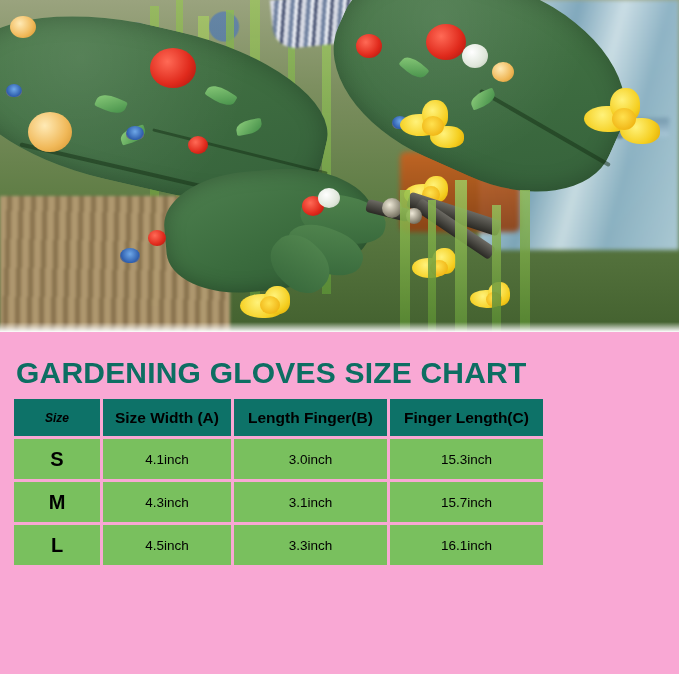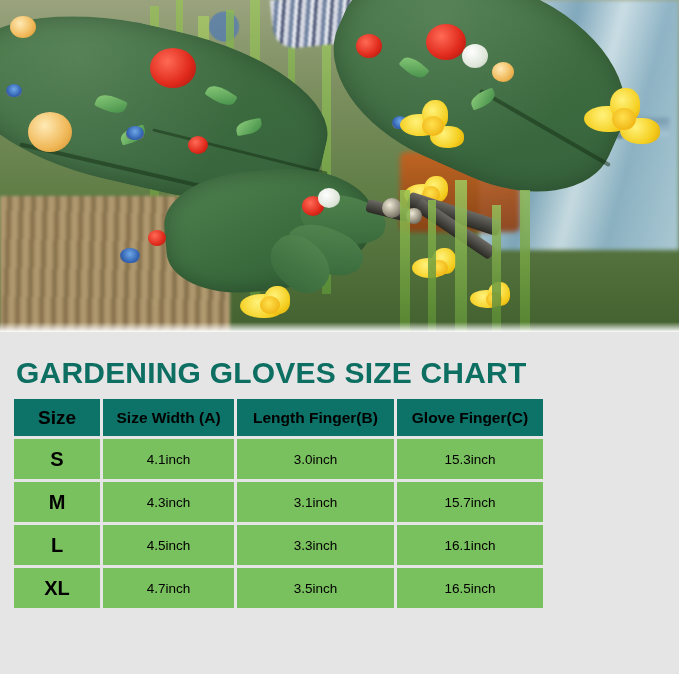--- a/index.html
+++ b/index.html
@@ -114,29 +114,29 @@
   
   .shear{position:absolute;}
   .blade{position:absolute;background:linear-gradient(180deg,#6c6a63,#2a2924);border-radius:4px;}
   .pivot{position:absolute;width:20px;height:20px;border-radius:50%;
     background:radial-gradient(circle at 38% 34%,#efe9d8,#8d8877 60%,#4a463c);}
 
   .photo-fade{position:absolute;left:0;bottom:0;width:100%;height:10px;
     background:linear-gradient(180deg,rgba(255,255,255,0),#fff);}
 
   
-  .chart{position:absolute;left:0;top:332px;width:679px;height:342px;background:#e5e5e5;}
+  .chart{position:absolute;left:0;top:332px;width:679px;height:342px;background:#f9a8d4;}
   .title{position:absolute;left:16px;top:24px;font-size:30px;font-weight:bold;
          color:#0d6e62;letter-spacing:.2px;white-space:nowrap;}
 
   table.size{position:absolute;left:11px;top:64px;width:535px;
              border-collapse:separate;border-spacing:3px;}
   table.size th{background:#0d7268;color:#000;font-size:15.5px;font-weight:bold;
                 height:35px;text-align:center;}
-  table.size th.size-col{width:84px;font-size:19px;}
+  table.size th.size-col{width:84px;font-size:12px;font-style:italic;}
   table.size td{background:#79c05e;color:#000;font-size:13.5px;height:38px;text-align:center;}
   table.size td.sz{font-size:20px;font-weight:bold;width:84px;}
 </style>
 </head>
 <body>
 
 <div class="page">
 
   <div class="photo">
     <div class="ph-layer bg-garden"></div>
@@ -234,21 +234,21 @@
   <div class="chart">
 
     <div class="title">GARDENING GLOVES SIZE CHART</div>
 
     <table class="size">
       <thead>
         <tr>
           <th class="size-col">Size</th>
           <th>Size Width (A)</th>
           <th>Length Finger(B)</th>
-          <th>Glove Finger(C)</th>
+          <th>Finger Length(C)</th>
         </tr>
       </thead>
       <tbody>
         <tr>
           <td class="sz">S</td>
           <td>4.1inch</td>
           <td>3.0inch</td>
           <td>15.3inch</td>
         </tr>
         <tr>
@@ -256,23 +256,17 @@
           <td>4.3inch</td>
           <td>3.1inch</td>
           <td>15.7inch</td>
         </tr>
         <tr>
           <td class="sz">L</td>
           <td>4.5inch</td>
           <td>3.3inch</td>
           <td>16.1inch</td>
         </tr>
-        <tr>
-          <td class="sz">XL</td>
-          <td>4.7inch</td>
-          <td>3.5inch</td>
-          <td>16.5inch</td>
-        </tr>
       </tbody>
     </table>
 
   </div>
 </div>
 
 </body></html>

